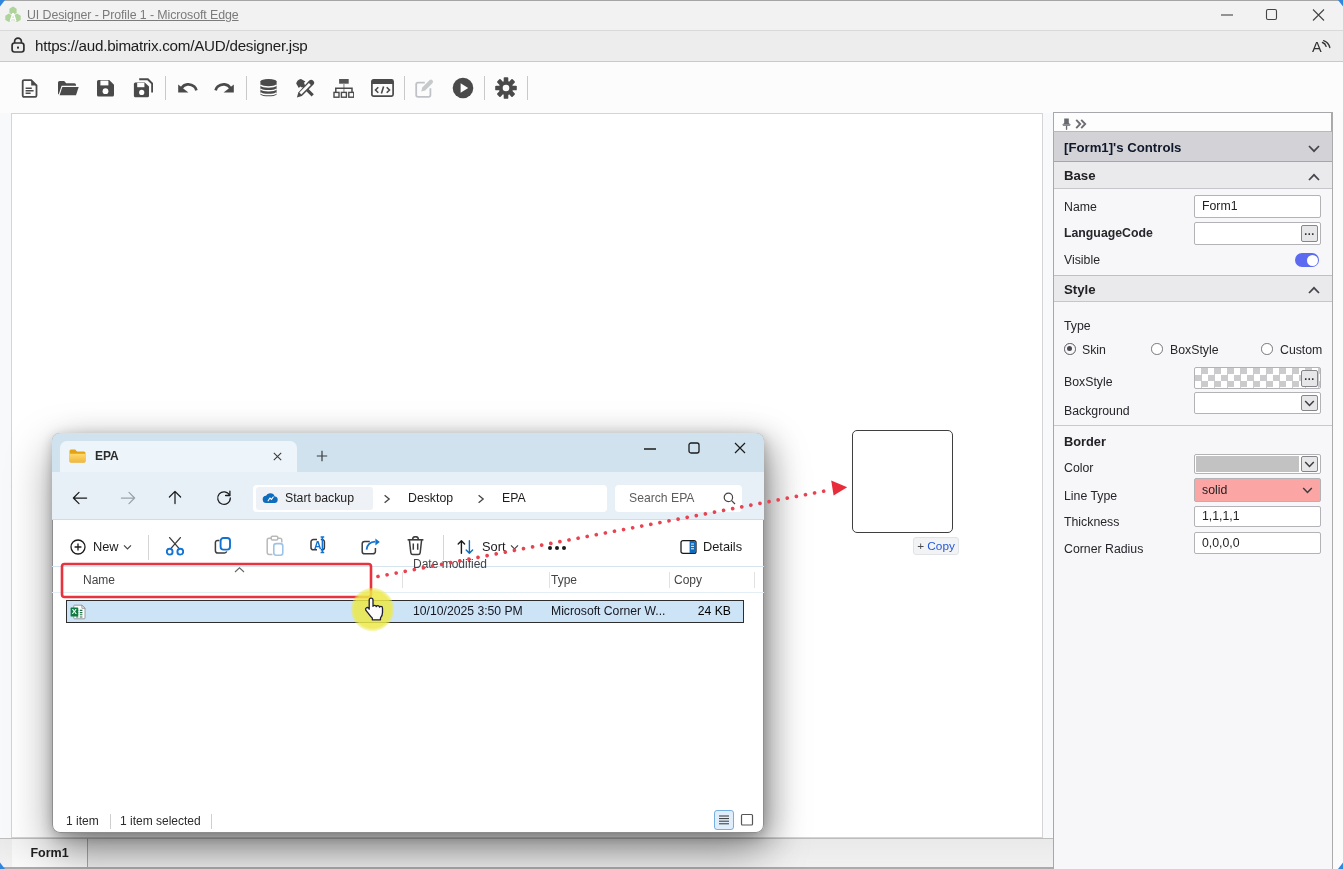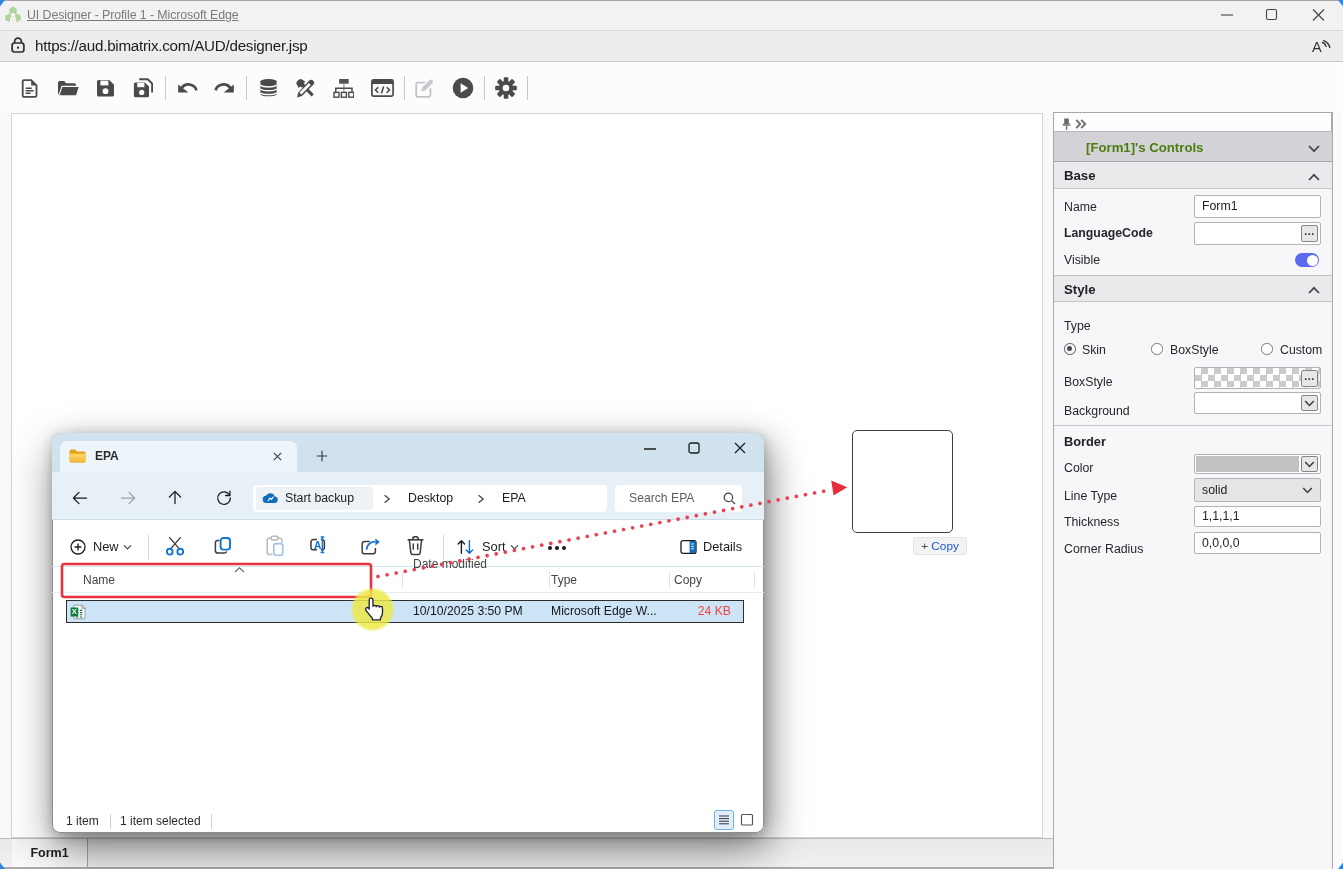--- a/index.html
+++ b/index.html
@@ -132,41 +132,41 @@
   </g>
   <circle cx="11" cy="11" r="3.3" fill="#fcfcfd"></circle>
 </svg>
 <div class="abs" style="left:527px;top:76px;width:1px;height:24px;background:#c9c9c9;"></div>
 
 <div class="abs" style="left:0;top:113px;width:1343px;height:756px;background:#f8f9fa;"></div>
 <div class="abs" style="left:11px;top:113px;width:1032px;height:725px;background:#ffffff;border:1px solid #d4d4d6;box-sizing:border-box;"></div>
 
 <div class="abs" style="left:852px;top:430px;width:101px;height:103px;background:#fff;border:1.5px solid #3f3f3f;border-radius:5px;box-sizing:border-box;"></div>
 
-<div class="abs" style="left:913px;top:537px;width:54px;height:18px;background:#f2f3f5;border:1px solid #e2e3e6;border-radius:3px;box-sizing:border-box;font-size:11.8px;line-height:16px;text-align:center;color:#2456d8;"><span style="color:#4a4a4a;">+</span> Copy</div>
+<div class="abs" style="left:913px;top:537px;width:46px;height:18px;background:#f2f3f5;border:1px solid #e2e3e6;border-radius:3px;box-sizing:border-box;font-size:11.8px;line-height:16px;text-align:center;color:#2456d8;"><span style="color:#4a4a4a;">+</span> Copy</div>
 
 <div class="abs" style="left:0;top:838px;width:1053px;height:29px;background:linear-gradient(180deg,#e9e9e9,#f1f1f2);border-top:1px solid #bdbdbd;box-sizing:border-box;"></div>
 <div class="abs" style="left:12px;top:838px;width:76px;height:29px;background:linear-gradient(180deg,#f2f2f2,#fafafa);border-right:1px solid #a8a8a8;border-top:1px solid #bdbdbd;box-sizing:border-box;text-align:center;line-height:28px;font-size:12.5px;font-weight:bold;color:#222;">Form1</div>
 <div class="abs" style="left:0;top:867px;width:1343px;height:2px;background:#ababab;"></div>
 
 <div class="abs" style="left:1332px;top:112px;width:11px;height:757px;background:#fbfbfc;border-left:1px solid #ababab;box-sizing:border-box;"></div>
 <div class="abs" style="left:1053px;top:112px;width:279px;height:757px;background:#f7f7f9;border-left:1px solid #a8a8ac;border-top:1px solid #a8a8ac;box-sizing:border-box;"></div>
 
 <div class="abs" style="left:1053px;top:112px;width:279px;height:20px;background:#fdfdfe;border:1px solid #a8a8ac;border-bottom:1px solid #b9b9bd;box-sizing:border-box;"></div>
 <svg class="abs" style="left:1061px;top:118px;" width="11" height="12" viewBox="0 0 11 12">
   <path d="M3.2 0.6 h4.6 v4.2 l1.4 1.6 H1.8 l1.4 -1.6z" fill="#666a6e"></path>
   <path d="M1 6.4 h9 l-1.2 1.4 H2.2z" fill="#666a6e"></path>
   <rect x="4.9" y="7.8" width="1.3" height="4" fill="#666a6e"></rect>
 </svg>
 <svg class="abs" style="left:1075px;top:119px;" width="12" height="10" viewBox="0 0 12 10">
   <path d="M1.2 0.8 L5.2 5 L1.2 9.2 M6.2 0.8 L10.2 5 L6.2 9.2" fill="none" stroke="#6e6e72" stroke-width="1.9"></path>
 </svg>
 
 <div class="abs" style="left:1054px;top:132px;width:278px;height:30px;background:#d3d3d7;border-bottom:1px solid #a6a6aa;box-sizing:border-box;"></div>
-<div class="abs" style="left:1064px;top:132px;height:30px;line-height:31px;font-size:13.2px;font-weight:bold;color:#4d7c0f;margin-left:22px;">[Form1]'s Controls</div>
+<div class="abs" style="left:1064px;top:132px;height:30px;line-height:31px;font-size:13.2px;font-weight:bold;color:#0f172a;">[Form1]'s Controls</div>
 <svg class="abs" style="left:1308px;top:145px;" width="12" height="8" viewBox="0 0 12 8">
     <path d="M1 1 L6 6.2 L11 1" fill="none" stroke="#44444a" stroke-width="1.7"></path>
   </svg>
 
 <div class="abs" style="left:1054px;top:162px;width:278px;height:27px;background:#eaeaed;border-bottom:1px solid #c6c6ca;box-sizing:border-box;"></div>
 <div class="abs" style="left:1064px;top:162px;height:27px;line-height:28px;font-size:13.2px;font-weight:bold;color:#212125;">Base</div>
 <svg class="abs" style="left:1308px;top:173px;" width="12" height="8" viewBox="0 0 12 8">
     <path d="M1 7 L6 1.8 L11 7" fill="none" stroke="#44444a" stroke-width="1.7"></path>
   </svg>
 
@@ -206,21 +206,21 @@
 <div class="abs" style="left:1054px;top:425px;width:278px;height:1px;background:#c9c9cd;"></div>
 <div class="abs" style="left:1064px;top:434px;font-size:12.8px;font-weight:bold;color:#212125;">Border</div>
 <div class="lbl" style="left:1064px;top:461px;">Color</div>
 <div class="abs" style="left:1194px;top:454px;width:127px;height:20px;background:#fff;border:1px solid #b3b3b7;border-radius:2px;box-sizing:border-box;"></div>
 <div class="abs" style="left:1196px;top:456px;width:103px;height:16px;background:#c2c2c2;"></div>
 <div class="abs" style="left:1301px;top:456px;width:17px;height:16px;background:#e7e7e9;border:1px solid #86868a;border-radius:2px;box-sizing:border-box;"></div>
 <svg class="abs" style="left:1304px;top:461px;" width="11" height="7" viewBox="0 0 11 7">
     <path d="M1.2 1 L5.5 5.4 L9.8 1" fill="none" stroke="#3c3c40" stroke-width="1.5"></path>
   </svg>
 <div class="lbl" style="left:1064px;top:489px;">Line Type</div>
-<div class="abs" style="left:1194px;top:478px;width:127px;height:24px;background:#e5e5e5;border:1px solid #b3b3b7;border-radius:2px;box-sizing:border-box;font-size:12.3px;line-height:22px;color:#222;padding-left:7px;">solid</div>
+<div class="abs" style="left:1194px;top:478px;width:127px;height:24px;background:#fca5a5;border:1px solid #b3b3b7;border-radius:2px;box-sizing:border-box;font-size:12.3px;line-height:22px;color:#222;padding-left:7px;">solid</div>
 <svg class="abs" style="left:1302px;top:487px;" width="11" height="7" viewBox="0 0 11 7">
     <path d="M1.2 1 L5.5 5.4 L9.8 1" fill="none" stroke="#3c3c40" stroke-width="1.5"></path>
   </svg>
 <div class="lbl" style="left:1064px;top:515px;">Thickness</div>
 <div class="abs" style="left:1194px;top:506px;width:127px;height:21px;background:#fff;border:1px solid #b3b3b7;border-radius:2px;box-sizing:border-box;font-size:12.3px;line-height:19px;color:#222;padding-left:7px;">1,1,1,1</div>
 <div class="lbl" style="left:1064px;top:542px;">Corner Radius</div>
 <div class="abs" style="left:1194px;top:532px;width:127px;height:22px;background:#fff;border:1px solid #b3b3b7;border-radius:2px;box-sizing:border-box;font-size:12.3px;line-height:20px;color:#222;padding-left:7px;">0,0,0,0</div>
 
 <div class="abs" style="left:52px;top:402px;width:712px;height:400px;border-radius:8px;background:#fff;overflow:hidden;box-shadow:inset 0 0 0 1px #8e8e8e,0 18px 45px rgba(0,0,0,0.38),10px 6px 28px rgba(0,0,0,0.18),0 3px 12px rgba(0,0,0,0.20);margin-top:31px;">
 
@@ -367,22 +367,22 @@
   <svg class="abs" style="left:18px;top:171px;" width="16" height="16" viewBox="0 0 16 16">
     <path d="M4.6 1.2 h7.4 l3 3 V14 a0.8 0.8 0 0 1 -0.8 0.8 H4.6 a0.8 0.8 0 0 1 -0.8 -0.8 V2 a0.8 0.8 0 0 1 0.8 -0.8z" fill="#fff" stroke="#8a9298" stroke-width="0.9"></path>
     <path d="M11.9 1.2 v3.1 h3.1z" fill="#fff" stroke="#8a9298" stroke-width="0.9"></path>
     <g stroke="#1f7145" stroke-width="1.1">
         <path d="M6.1 6.4 h2.2 M9.8 6.4 h2.6 M6.1 8.6 h2.2 M9.8 8.6 h2.6 M6.1 10.8 h2.2 M9.8 10.8 h2.6 M6.1 13 h2.2 M9.8 13 h2.6"></path>
       </g>
     <rect x="0.6" y="3.6" width="7.6" height="9" rx="0.6" fill="#107c41"></rect>
     <text x="4.4" y="10.4" font-size="7.6" font-weight="bold" fill="#fff" text-anchor="middle" font-family="Liberation Sans">X</text>
   </svg>
   <div class="abs" style="left:361px;top:167px;height:22px;line-height:22px;font-size:12.2px;color:#16161f;">10/10/2025 3:50 PM</div>
-  <div class="abs" style="left:499px;top:167px;height:22px;line-height:22px;font-size:12.2px;color:#16161f;">Microsoft Edge W...</div>
-  <div class="abs" style="left:600px;top:167px;width:79px;height:22px;line-height:22px;font-size:12.2px;color:#ef4444;text-align:right;">24 KB</div>
+  <div class="abs" style="left:499px;top:167px;height:22px;line-height:22px;font-size:12.2px;color:#16161f;">Microsoft Corner W...</div>
+  <div class="abs" style="left:600px;top:167px;width:79px;height:22px;line-height:22px;font-size:12.2px;color:#000000;text-align:right;">24 KB</div>
 
   <div class="abs" style="left:14px;top:380px;height:17px;line-height:17px;font-size:12px;color:#2b2b2b;">1 item</div>
   <div class="abs" style="left:58px;top:381px;width:1px;height:15px;background:#cfcfcf;"></div>
   <div class="abs" style="left:68px;top:380px;height:17px;line-height:17px;font-size:12px;color:#2b2b2b;">1 item selected</div>
   <div class="abs" style="left:159px;top:381px;width:1px;height:15px;background:#cfcfcf;"></div>
   <div class="abs" style="left:662px;top:377px;width:20px;height:20px;background:#e0eefb;border:1px solid #78aede;border-radius:3px;box-sizing:border-box;"></div>
   <svg class="abs" style="left:666px;top:381px;" width="12" height="12" viewBox="0 0 12 12">
       <path d="M1 2 h10 M1 4.6 h10 M1 7.2 h10 M1 9.8 h10" stroke="#333" stroke-width="1"></path>
     </svg>
   <svg class="abs" style="left:687px;top:378px;" width="17" height="18" viewBox="0 0 17 18">

